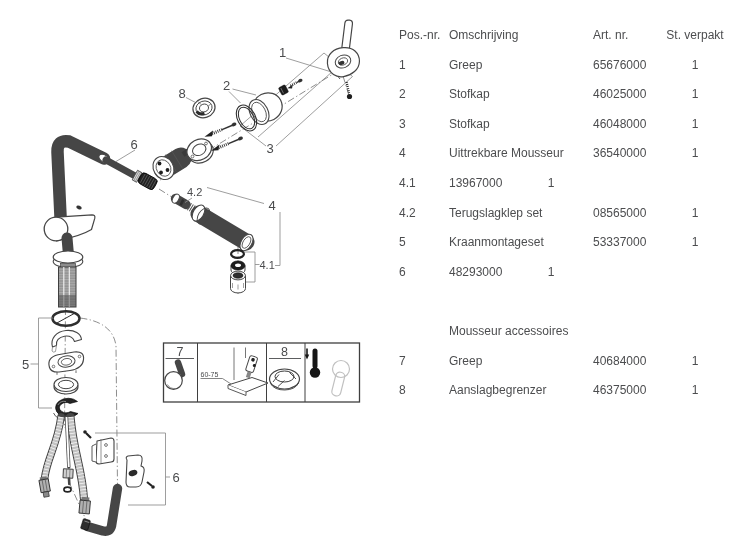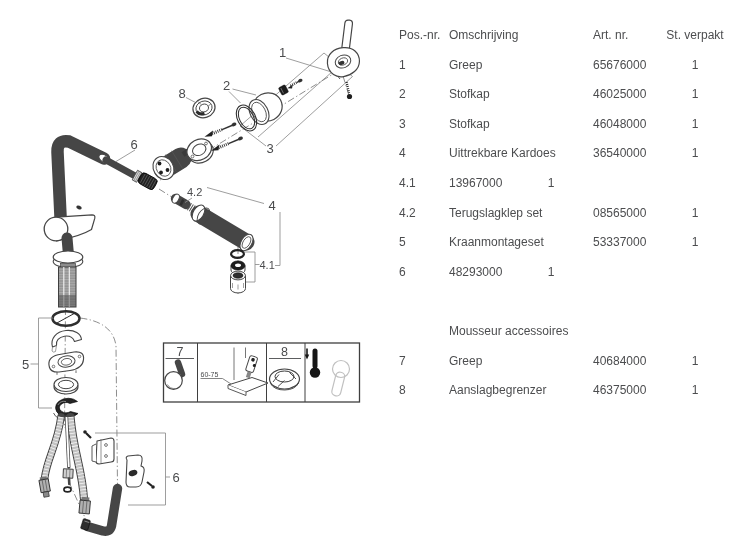--- a/index.html
+++ b/index.html
@@ -344,21 +344,21 @@
 
         <div class="trow">
           <span class="c-pos">3</span>
           <span class="c-desc">Stofkap</span>
           <span class="c-art">46048000</span>
           <span class="c-qty">1</span>
         </div>
 
         <div class="trow">
           <span class="c-pos">4</span>
-          <span class="c-desc">Uittrekbare Kardoes</span>
+          <span class="c-desc">Uittrekbare Mousseur</span>
           <span class="c-art">36540000</span>
           <span class="c-qty">1</span>
         </div>
 
         <div class="trow">
           <span class="c-pos">4.1</span>
           <span class="c-art">13967000</span>
           <span class="c-qty">1</span>
         </div>
 

